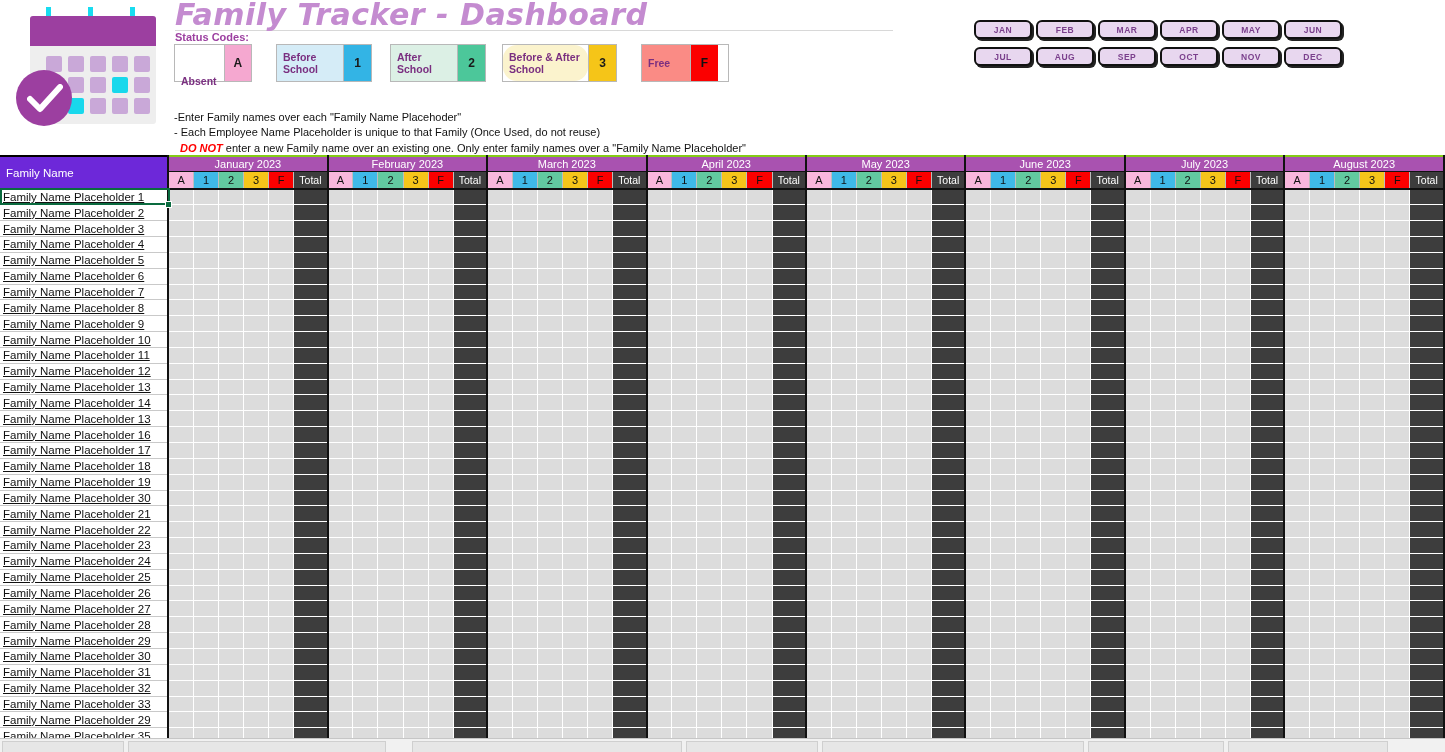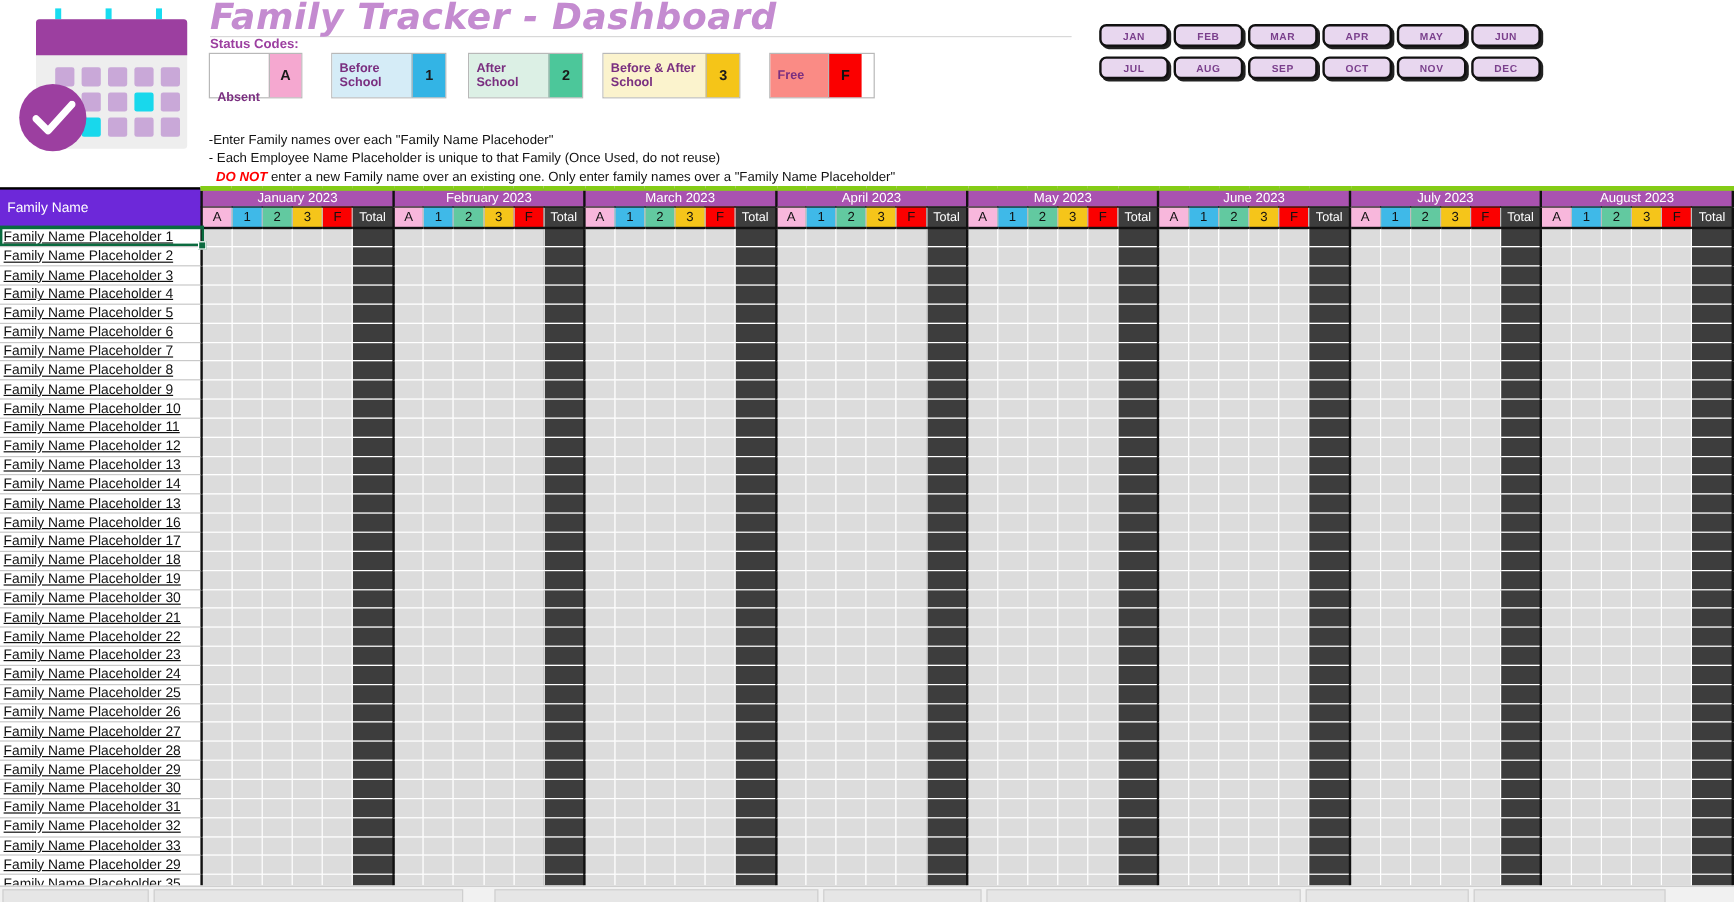--- a/index.html
+++ b/index.html
@@ -59,42 +59,42 @@
 
   #lg-before { left: 276px; width: 96px; }
   #lg-before .lbl { background: #d5ecf7; width: 67px; }
   #lg-before .code { background: #33b4e5; }
 
   #lg-after { left: 390px; width: 96px; }
   #lg-after .lbl { background: #dcf0e5; width: 67px; }
   #lg-after .code { background: #4cc79a; }
 
   #lg-both { left: 502px; width: 115px; }
-  #lg-both .lbl { background: #fbf3cd; width: 86px; }
+  #lg-both .lbl { background: #fbf3cd; width: 86px; border-radius: 14px; }
   #lg-both .code { background: #f5c518; }
 
   #lg-free { left: 641px; width: 88px; }
   #lg-free .lbl { background: #fa8b85; width: 48px; }
   #lg-free .code { background: #fb0000; color: #111; }
 
   
   #manage-h {
     position: absolute; left: 174px; top: 84px; width: 505px;
     font-family: "Liberation Sans", sans-serif;
     font-size: 17px; font-weight: bold; color: #000; white-space: nowrap;
     overflow: hidden;
   }
   .note { position: absolute; font-size: 11px; color: #111; white-space: nowrap; }
   #note1 { left: 174px; top: 111px; }
   #note2 { left: 174px; top: 126px; }
   #note3 { left: 180px; top: 142px; }
   #note3 .donot { color: #ff0000; font-weight: bold; font-style: italic; }
 
   
-  #month-btns { position: absolute; left: 916px; top: 20px;
+  #month-btns { position: absolute; left: 974px; top: 20px;
                 display: grid; grid-template-columns: repeat(6, 62px);
                 grid-auto-rows: 19px; gap: 8px 0px; }
   .mbtn {
     width: 58px; height: 19px;
     background: #e8d7ef; border: 2px solid #111111; border-radius: 6px;
     box-shadow: 2px 2px 0 #222;
     display: flex; align-items: center; justify-content: center;
     font-size: 8.5px; font-weight: bold; color: #7a3f8c; letter-spacing: .5px;
     cursor: pointer;
   }
@@ -105,21 +105,21 @@
     overflow: hidden; background: #ffffff;
   }
   table.sheet { border-collapse: collapse; table-layout: fixed; }
   table.sheet td, table.sheet th { padding: 0; margin: 0; font-weight: normal; }
 
   
   .mth-title {
     background: #a952b0; color: #ffffff;
     font-size: 11px; font-weight: bold; text-align: center;
     height: 15px; border-right: 2px solid #111; border-bottom: 1px solid #111;
-    border-top: 4px solid #84cc16;
+    border-top: 2px solid #84cc16;
   }
   .fam-head {
     background: #6d28d9; color: #ffffff;
     font-size: 11.5px; font-weight: bold; text-align: left;
     padding-left: 6px !important;
     border-right: 2px solid #111; border-top: 2px solid #000000; border-bottom: 2px solid #0a6b3f;
     height: 33px;
   }
   .sub {
     height: 17px; font-size: 11px; font-weight: bold; text-align: center;

